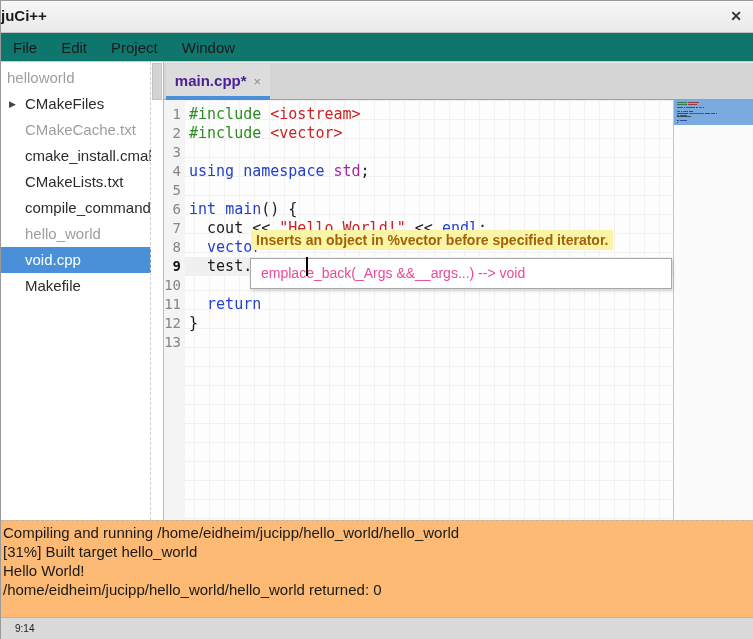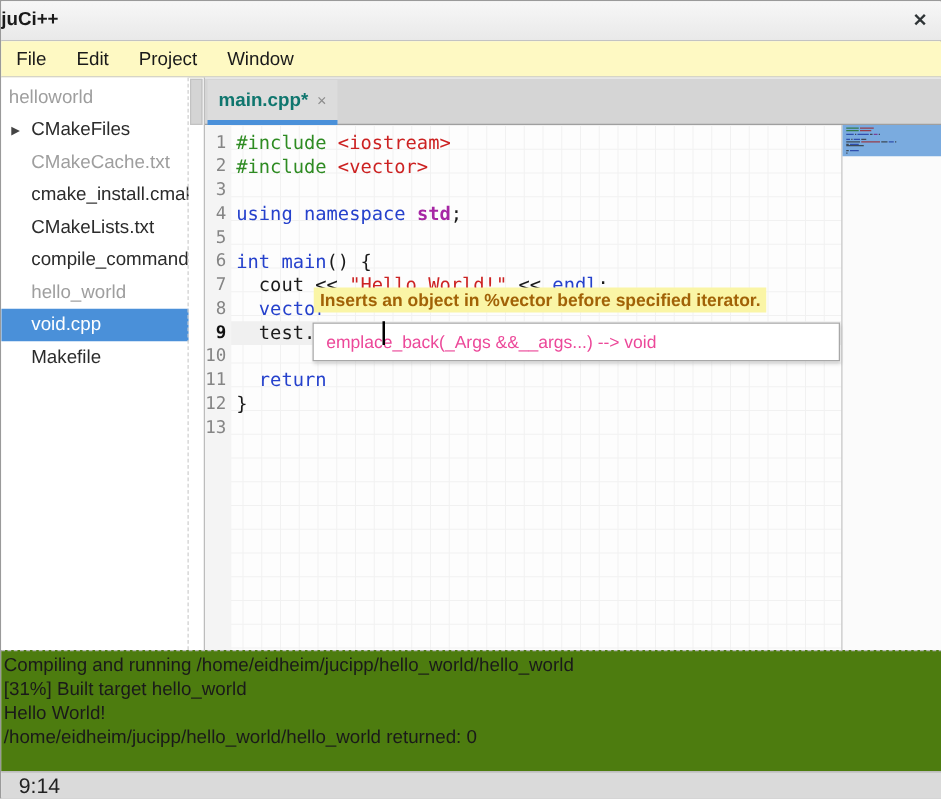--- a/index.html
+++ b/index.html
@@ -10,21 +10,21 @@
   
   .titlebar{position:absolute;left:0;top:0;width:753px;height:32px;box-sizing:border-box;
     background:linear-gradient(#f7f7f7,#e9e9e9);border-bottom:1px solid #c3c3c3;}
   .titlebar .title{position:absolute;left:0;right:0;top:6px;
     font-weight:bold;font-size:15px;color:#1a1a1a;}
   .titlebar .close{position:absolute;right:12px;top:7px;font-size:14px;font-weight:bold;
     color:#2e3436;cursor:default;}
 
   
   .menubar{position:absolute;left:0;top:32px;width:753px;height:29px;box-sizing:border-box;
-    background:#fef9c3;border-bottom:1px solid #c9c9c9;display:flex;align-items:center;}
+    background:#0f766e;border-bottom:1px solid #c9c9c9;display:flex;align-items:center;}
   .menubar .mitem{font-size:15px;color:#1a1a1a;padding:5px 12px;}
   .menubar .mitem:first-child{margin-left:0;}
 
   
   .sidebar{position:absolute;left:0;top:61px;width:150px;height:458px;background:#fff;
     overflow:hidden;padding-top:3px;box-sizing:border-box;}
   .sidebar-border{position:absolute;left:149px;top:61px;height:458px;width:0;
     border-left:1px dashed #cfcfcf;}
   .side-corner{position:absolute;left:151px;top:62px;width:10px;height:37px;
     background:#d4d4d4;border:1px solid #c2c2c2;box-sizing:border-box;}
@@ -34,40 +34,40 @@
   .srow.root{padding-left:6px;}
   .srow.dim{color:#9e9e9e;}
   .srow.selected{background:#4a90d9;color:#fff;}
   .srow .expander{position:absolute;left:8px;top:0;font-size:9px;color:#444;line-height:26px;}
 
   
   .tabbar{position:absolute;left:163px;top:61px;width:590px;height:38px;box-sizing:border-box;
     background:#d5d5d5;border-top:1px solid #ececec;border-bottom:1px solid #9f9f9f;}
   .tab{position:absolute;left:2px;top:1px;height:36px;width:104px;text-align:center;
     background:rgba(255,255,255,0.18);}
-  .tab .tlabel{font-size:15px;font-weight:bold;color:#0f766e;line-height:34px;}
+  .tab .tlabel{font-size:15px;font-weight:bold;color:#4c1d95;line-height:34px;}
   .tab .tclose{font-size:13px;color:#8d8d8d;margin-left:7px;}
   .tab .underline{position:absolute;left:0;bottom:0;width:100%;height:4px;background:#4a90d9;}
 
   
   .editor{position:absolute;left:163px;top:99px;width:590px;height:420px;background:#fdfdfd;
     background-image:linear-gradient(to right,#f1f1f1 1px,transparent 1px),
                      linear-gradient(to bottom,#f1f1f1 1px,transparent 1px);
     background-size:15px 19px;overflow:hidden;}
   .gutter{position:absolute;left:0;top:0;width:21px;height:420px;background:#f4f4f4;}
   .lnum{position:absolute;width:17px;text-align:right;font-family:"DejaVu Sans Mono",monospace;
     font-size:14px;color:#858585;height:19px;line-height:19px;left:0;}
   .lnum.cur{color:#111;font-weight:bold;}
   .curline{position:absolute;left:0;width:509px;height:19px;background:#f0f0f0;}
   .cline{position:absolute;left:25px;font-family:"DejaVu Sans Mono",monospace;font-size:15px;
     height:19px;line-height:19px;white-space:pre;color:#1a1a1a;}
   .tok-pre{color:#2e8b22;}
   .tok-str{color:#cc2222;}
   .tok-kw{color:#2541cc;}
-  .tok-ns{color:#a626a4;font-weight:bold;}
+  .tok-ns{color:#a626a4;}
   .tok-plain{color:#1a1a1a;}
   .cursor{position:absolute;width:1.5px;height:19px;background:#000;}
 
   
   .minimap{position:absolute;left:509px;top:0;width:81px;height:420px;background:#fbfbfb;
     border-left:1px solid #c6c6c6;box-sizing:border-box;}
   .viewport{position:absolute;left:0;top:0;width:80px;height:25px;background:#7aabdf;
     padding:2px 0 0 3px;box-sizing:border-box;}
   .mrow{height:1px;margin-bottom:0.8px;display:flex;gap:1px;}
   .mseg{height:1px;display:inline-block;opacity:0.75;}
@@ -76,27 +76,27 @@
   .tooltip{position:absolute;background:#faf5a6;color:#a16207;font-size:14px;font-weight:bold;
     padding:2px 5px;white-space:nowrap;}
   .popup{position:absolute;background:#fff;border:1px solid #a8a8a8;padding:2px;
     box-shadow:1px 2px 3px rgba(0,0,0,0.15);}
   .popup .prow{height:25px;line-height:25px;font-size:14px;color:#ec4899;padding:0 8px;
     white-space:nowrap;}
   .popup .prow.selected{background:#3e83c8;color:#fff;}
 
   
   .terminal{position:absolute;left:0;top:519px;width:753px;height:97px;box-sizing:border-box;
-    background:#4d7c0f;border-top:1px dashed #b8b8b8;padding:2px 0 0 2px;}
+    background:#fdba74;border-top:1px dashed #b8b8b8;padding:2px 0 0 2px;}
   .tline{font-size:15px;color:#1a1a1a;height:19px;line-height:19px;white-space:nowrap;}
 
   
   .statusbar{position:absolute;left:0;top:616px;width:753px;height:23px;box-sizing:border-box;
     background:#dadada;border-top:1px solid #b4b4b4;}
-  .statusbar .pos{position:absolute;left:14px;top:0;font-size:17px;color:#222;line-height:22px;}
+  .statusbar .pos{position:absolute;left:14px;top:0;font-size:10px;color:#222;line-height:22px;}
 </style>
 </head>
 <body>
 
 <div class="window">
 
   <div class="titlebar">
     <div class="title">juCi++</div>
     <div class="close">✕</div>
   </div>

